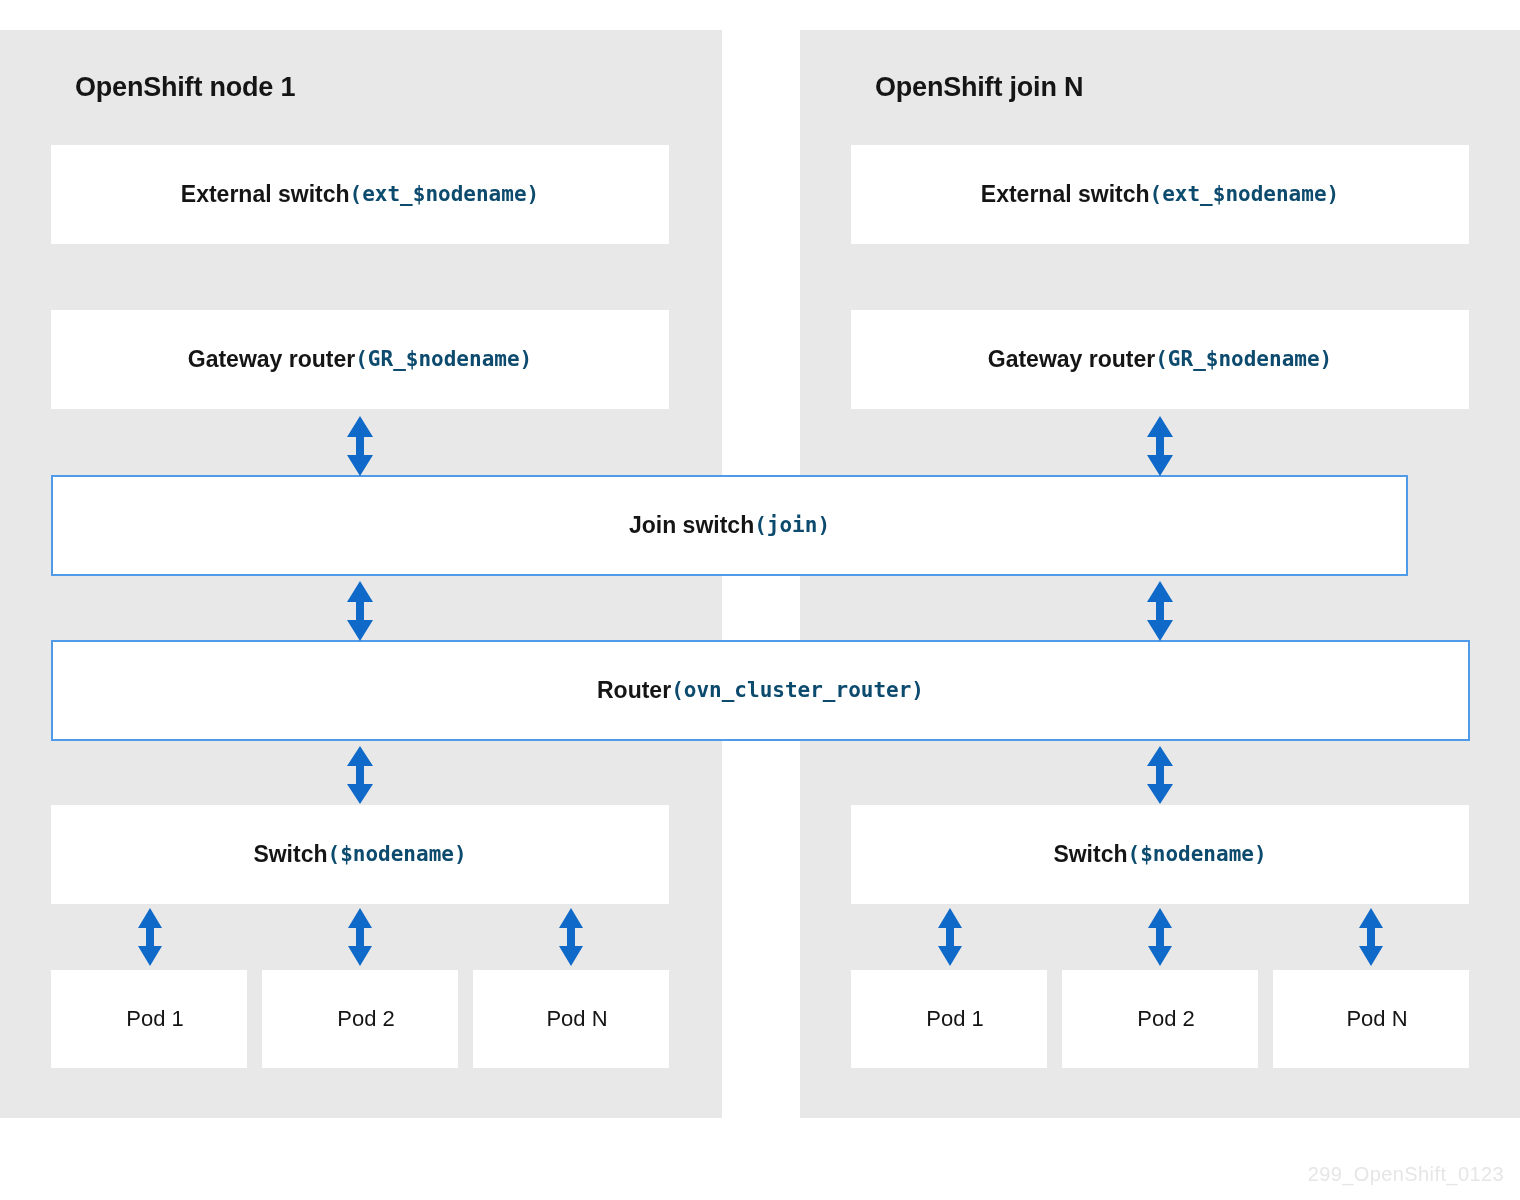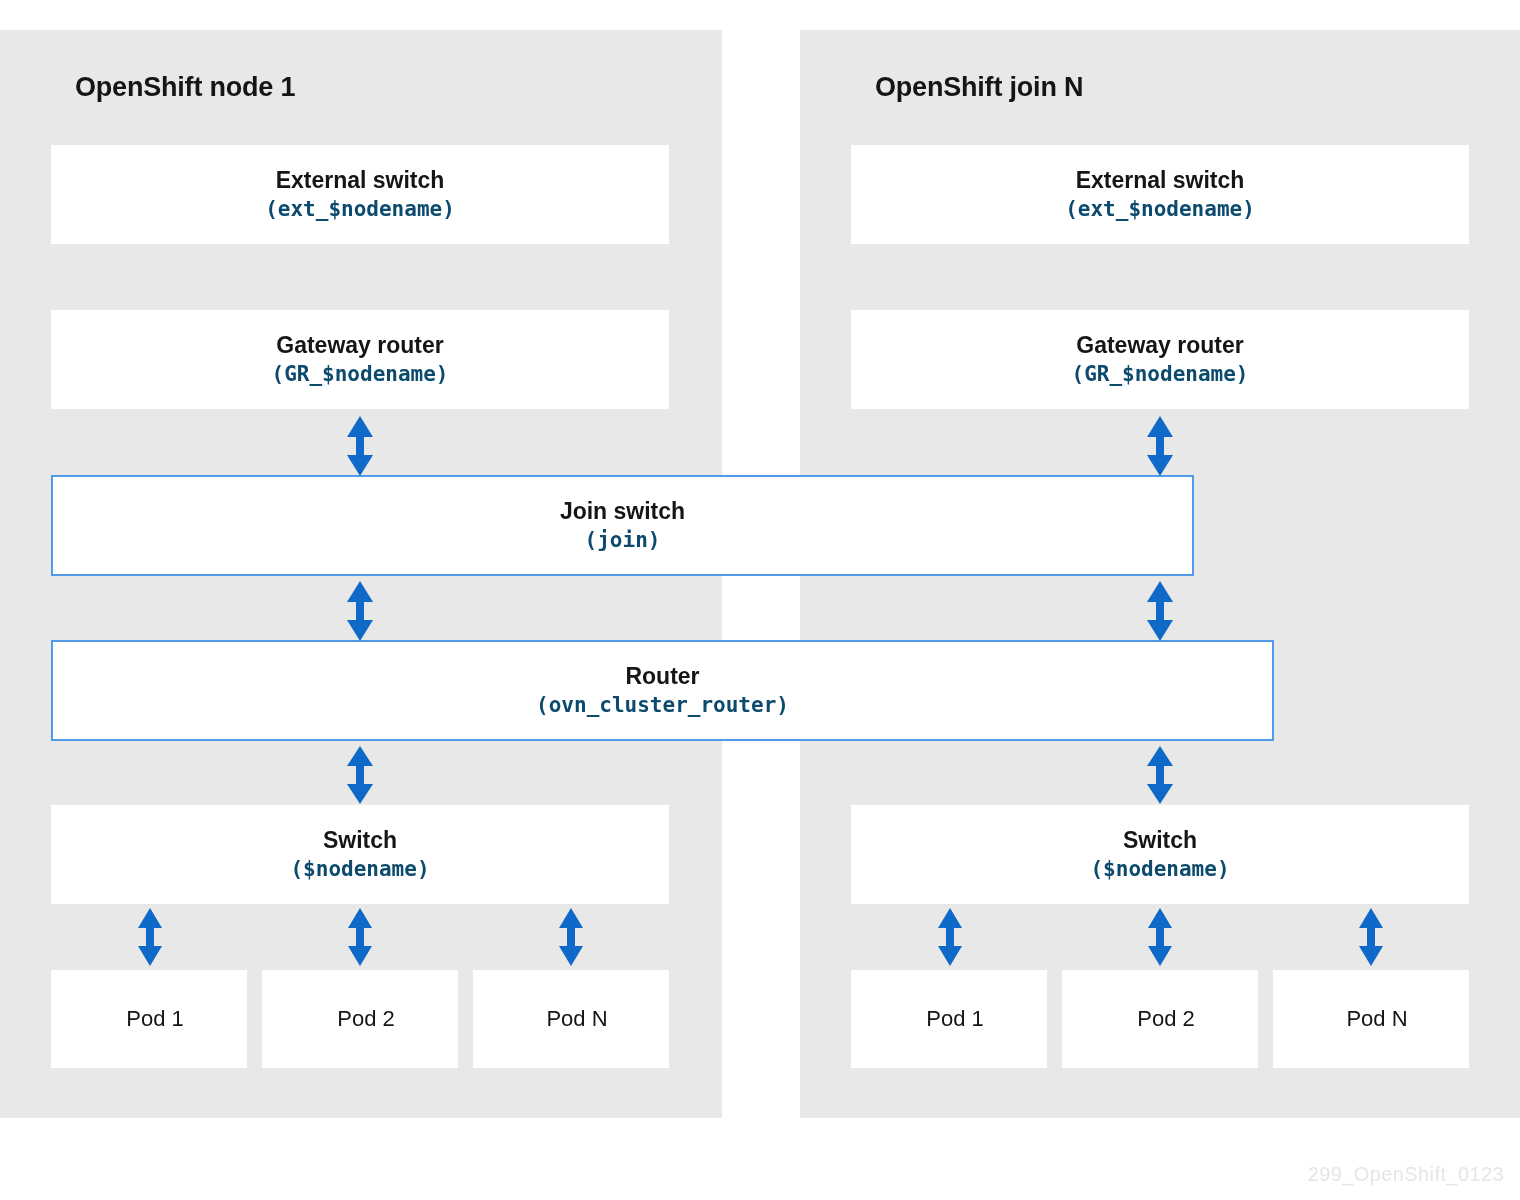--- a/index.html
+++ b/index.html
@@ -36,21 +36,20 @@
     margin-left: 24px;
   }
   #title-left  { left: 51px;  }
   #title-right { left: 851px; }
 
   
   .box {
     position: absolute;
     background: #ffffff;
     display: flex;
-    flex-direction: column;
     align-items: center;
     justify-content: center;
     box-sizing: border-box;
   }
   .box .line1 {
     font-size: 23px;
     font-weight: bold;
     color: #151515;
     line-height: 1.28;
     white-space: nowrap;
@@ -156,26 +155,26 @@
   <div class="pod-box" style="left:851px;  top:970px; width:196px; height:98px;">
     <span class="pod-label">Pod 1</span>
   </div>
   <div class="pod-box" style="left:1062px; top:970px; width:196px; height:98px;">
     <span class="pod-label">Pod 2</span>
   </div>
   <div class="pod-box" style="left:1273px; top:970px; width:196px; height:98px;">
     <span class="pod-label">Pod N</span>
   </div>
 
-  <div class="box outlined" style="left:51px; top:475px; width:1143px; height:101px;">
+  <div class="box outlined" style="left:51px; top:475px; width:1357px; height:101px;">
     <div class="line1">Join switch</div>
     <div class="line2">(join)</div>
   </div>
 
-  <div class="box outlined" style="left:51px; top:640px; width:1223px; height:101px;">
+  <div class="box outlined" style="left:51px; top:640px; width:1419px; height:101px;">
     <div class="line1">Router</div>
     <div class="line2">(ovn_cluster_router)</div>
   </div>
 
   <svg class="arrow" style="left:340px; top:416px;" width="40" height="60" viewBox="0 0 40 60">
     <path d="M20 0 L33 21 L24 21 L24 39 L33 39 L20 60 L7 39 L16 39 L16 21 L7 21 Z" fill="#0f69c9"></path>
   </svg>
 
   <svg class="arrow" style="left:1140px; top:416px;" width="40" height="60" viewBox="0 0 40 60">
     <path d="M20 0 L33 21 L24 21 L24 39 L33 39 L20 60 L7 39 L16 39 L16 21 L7 21 Z" fill="#0f69c9"></path>

